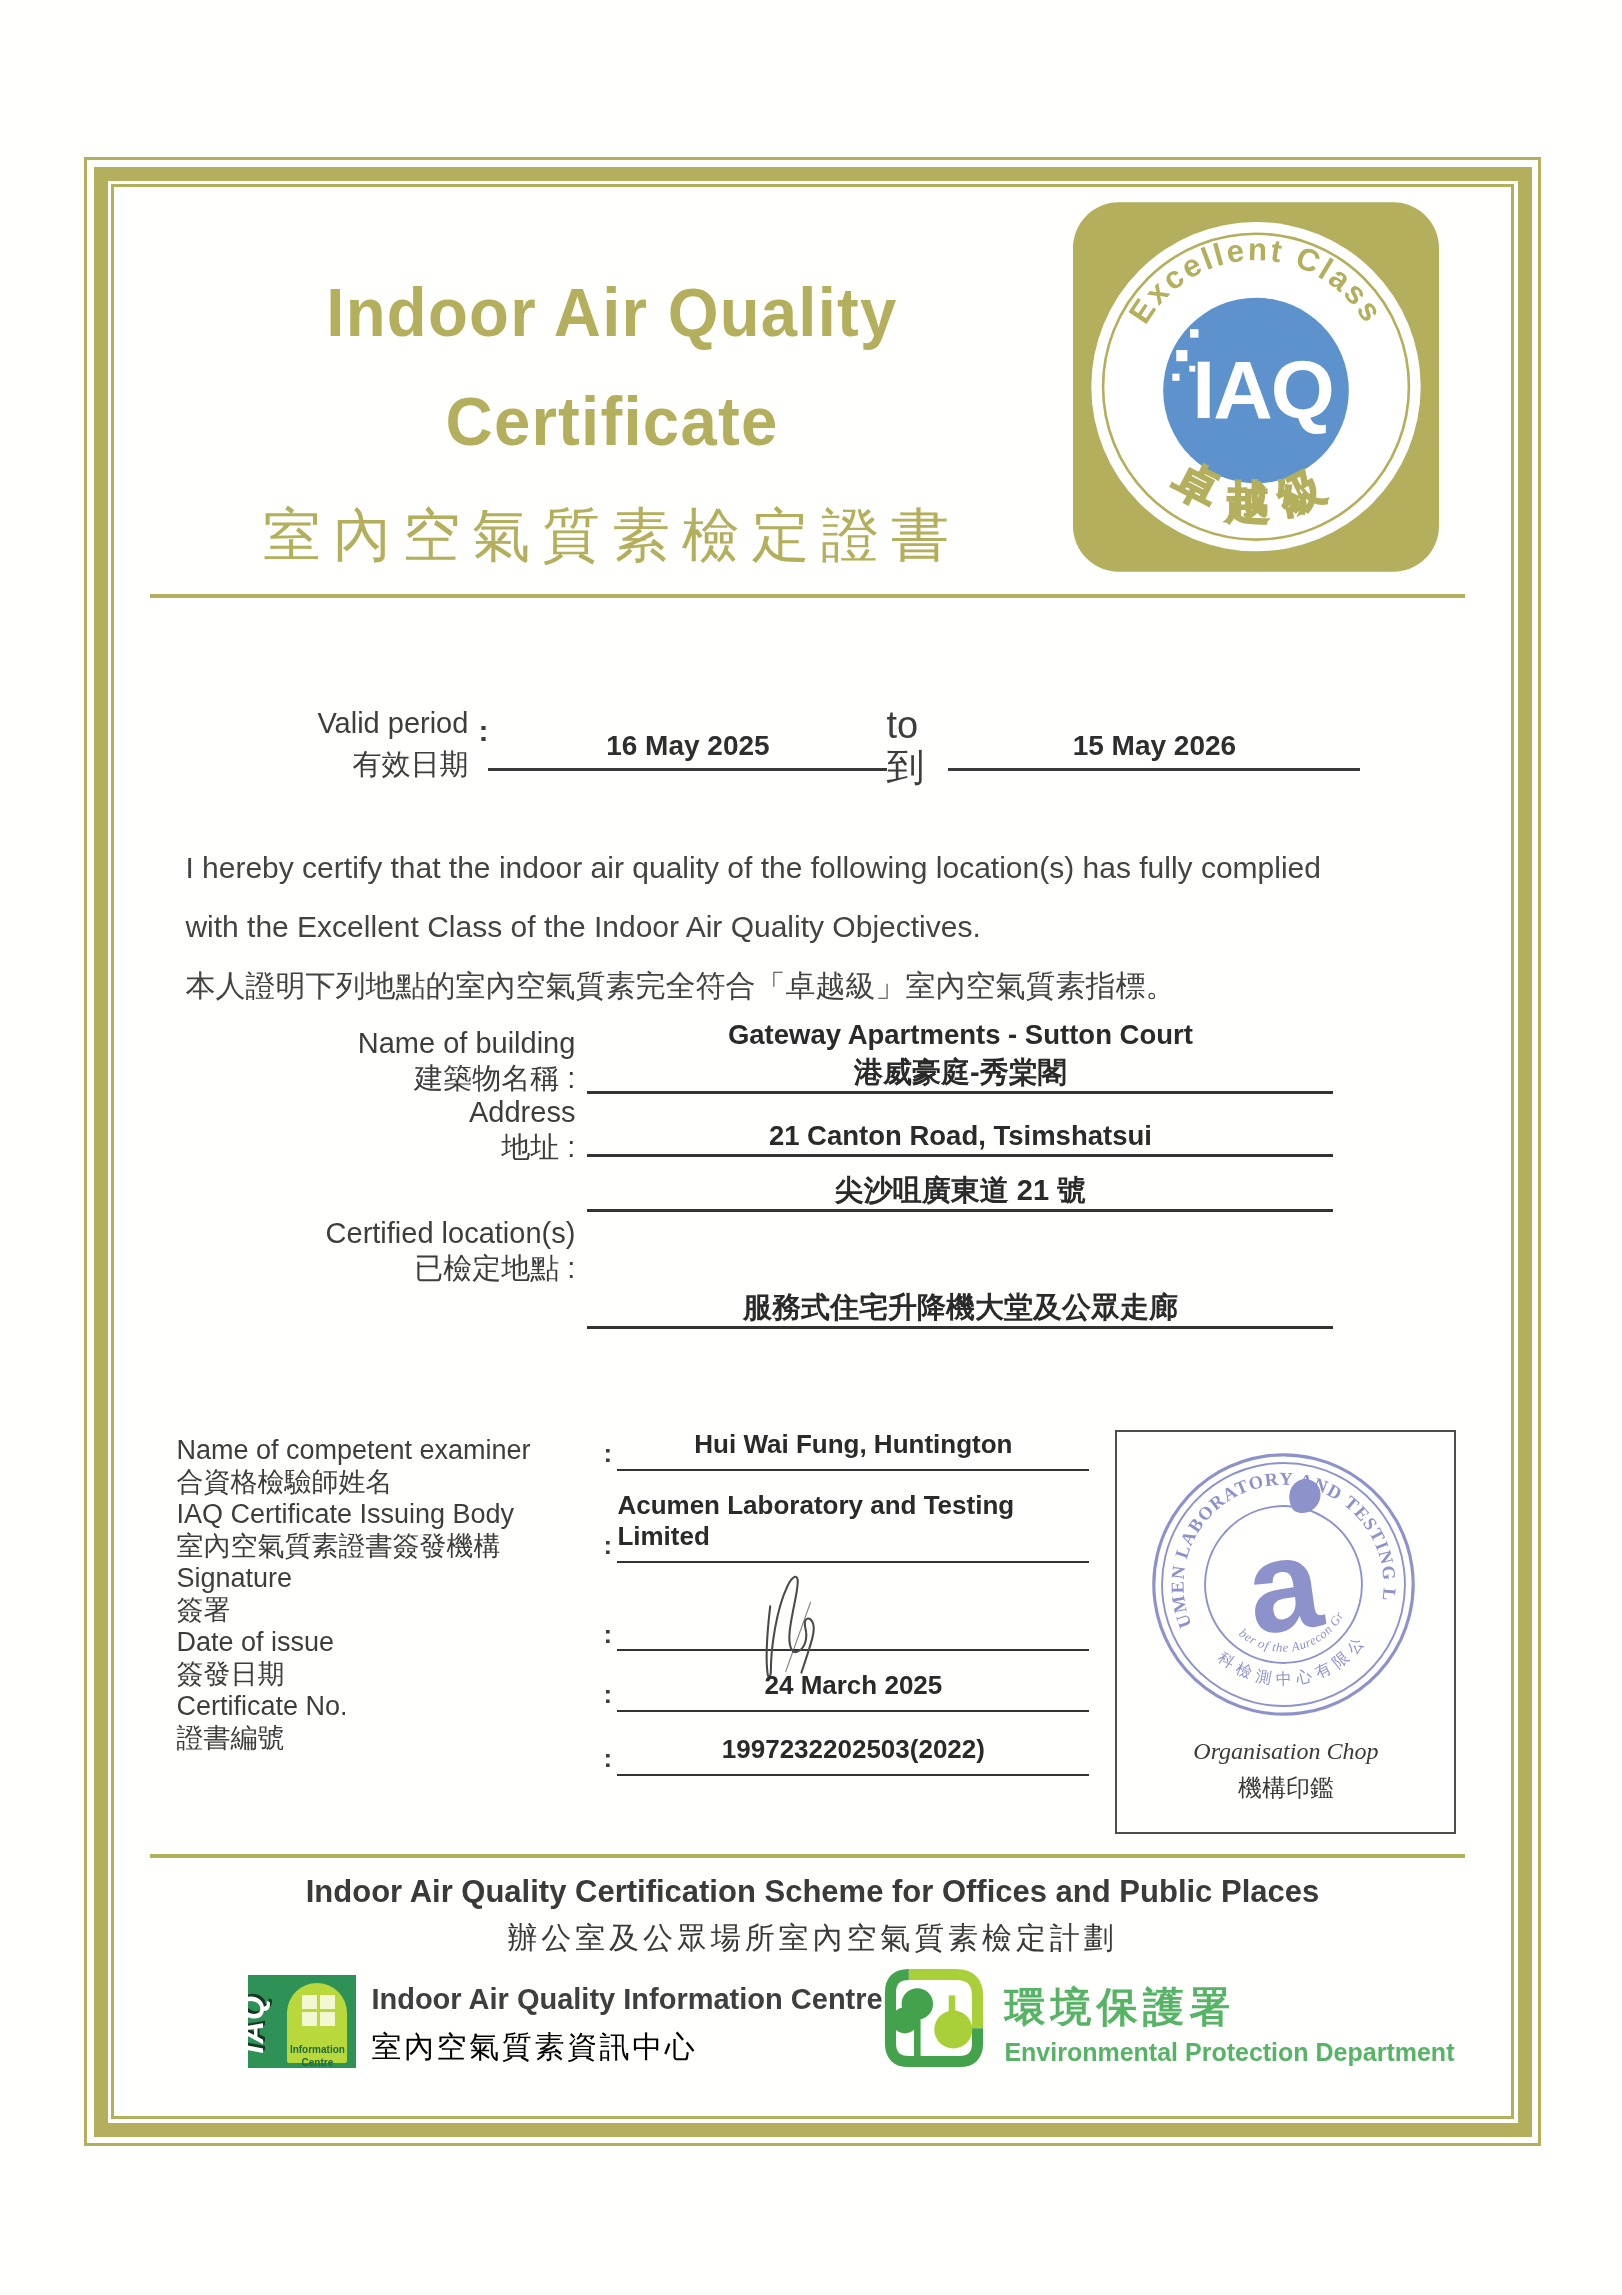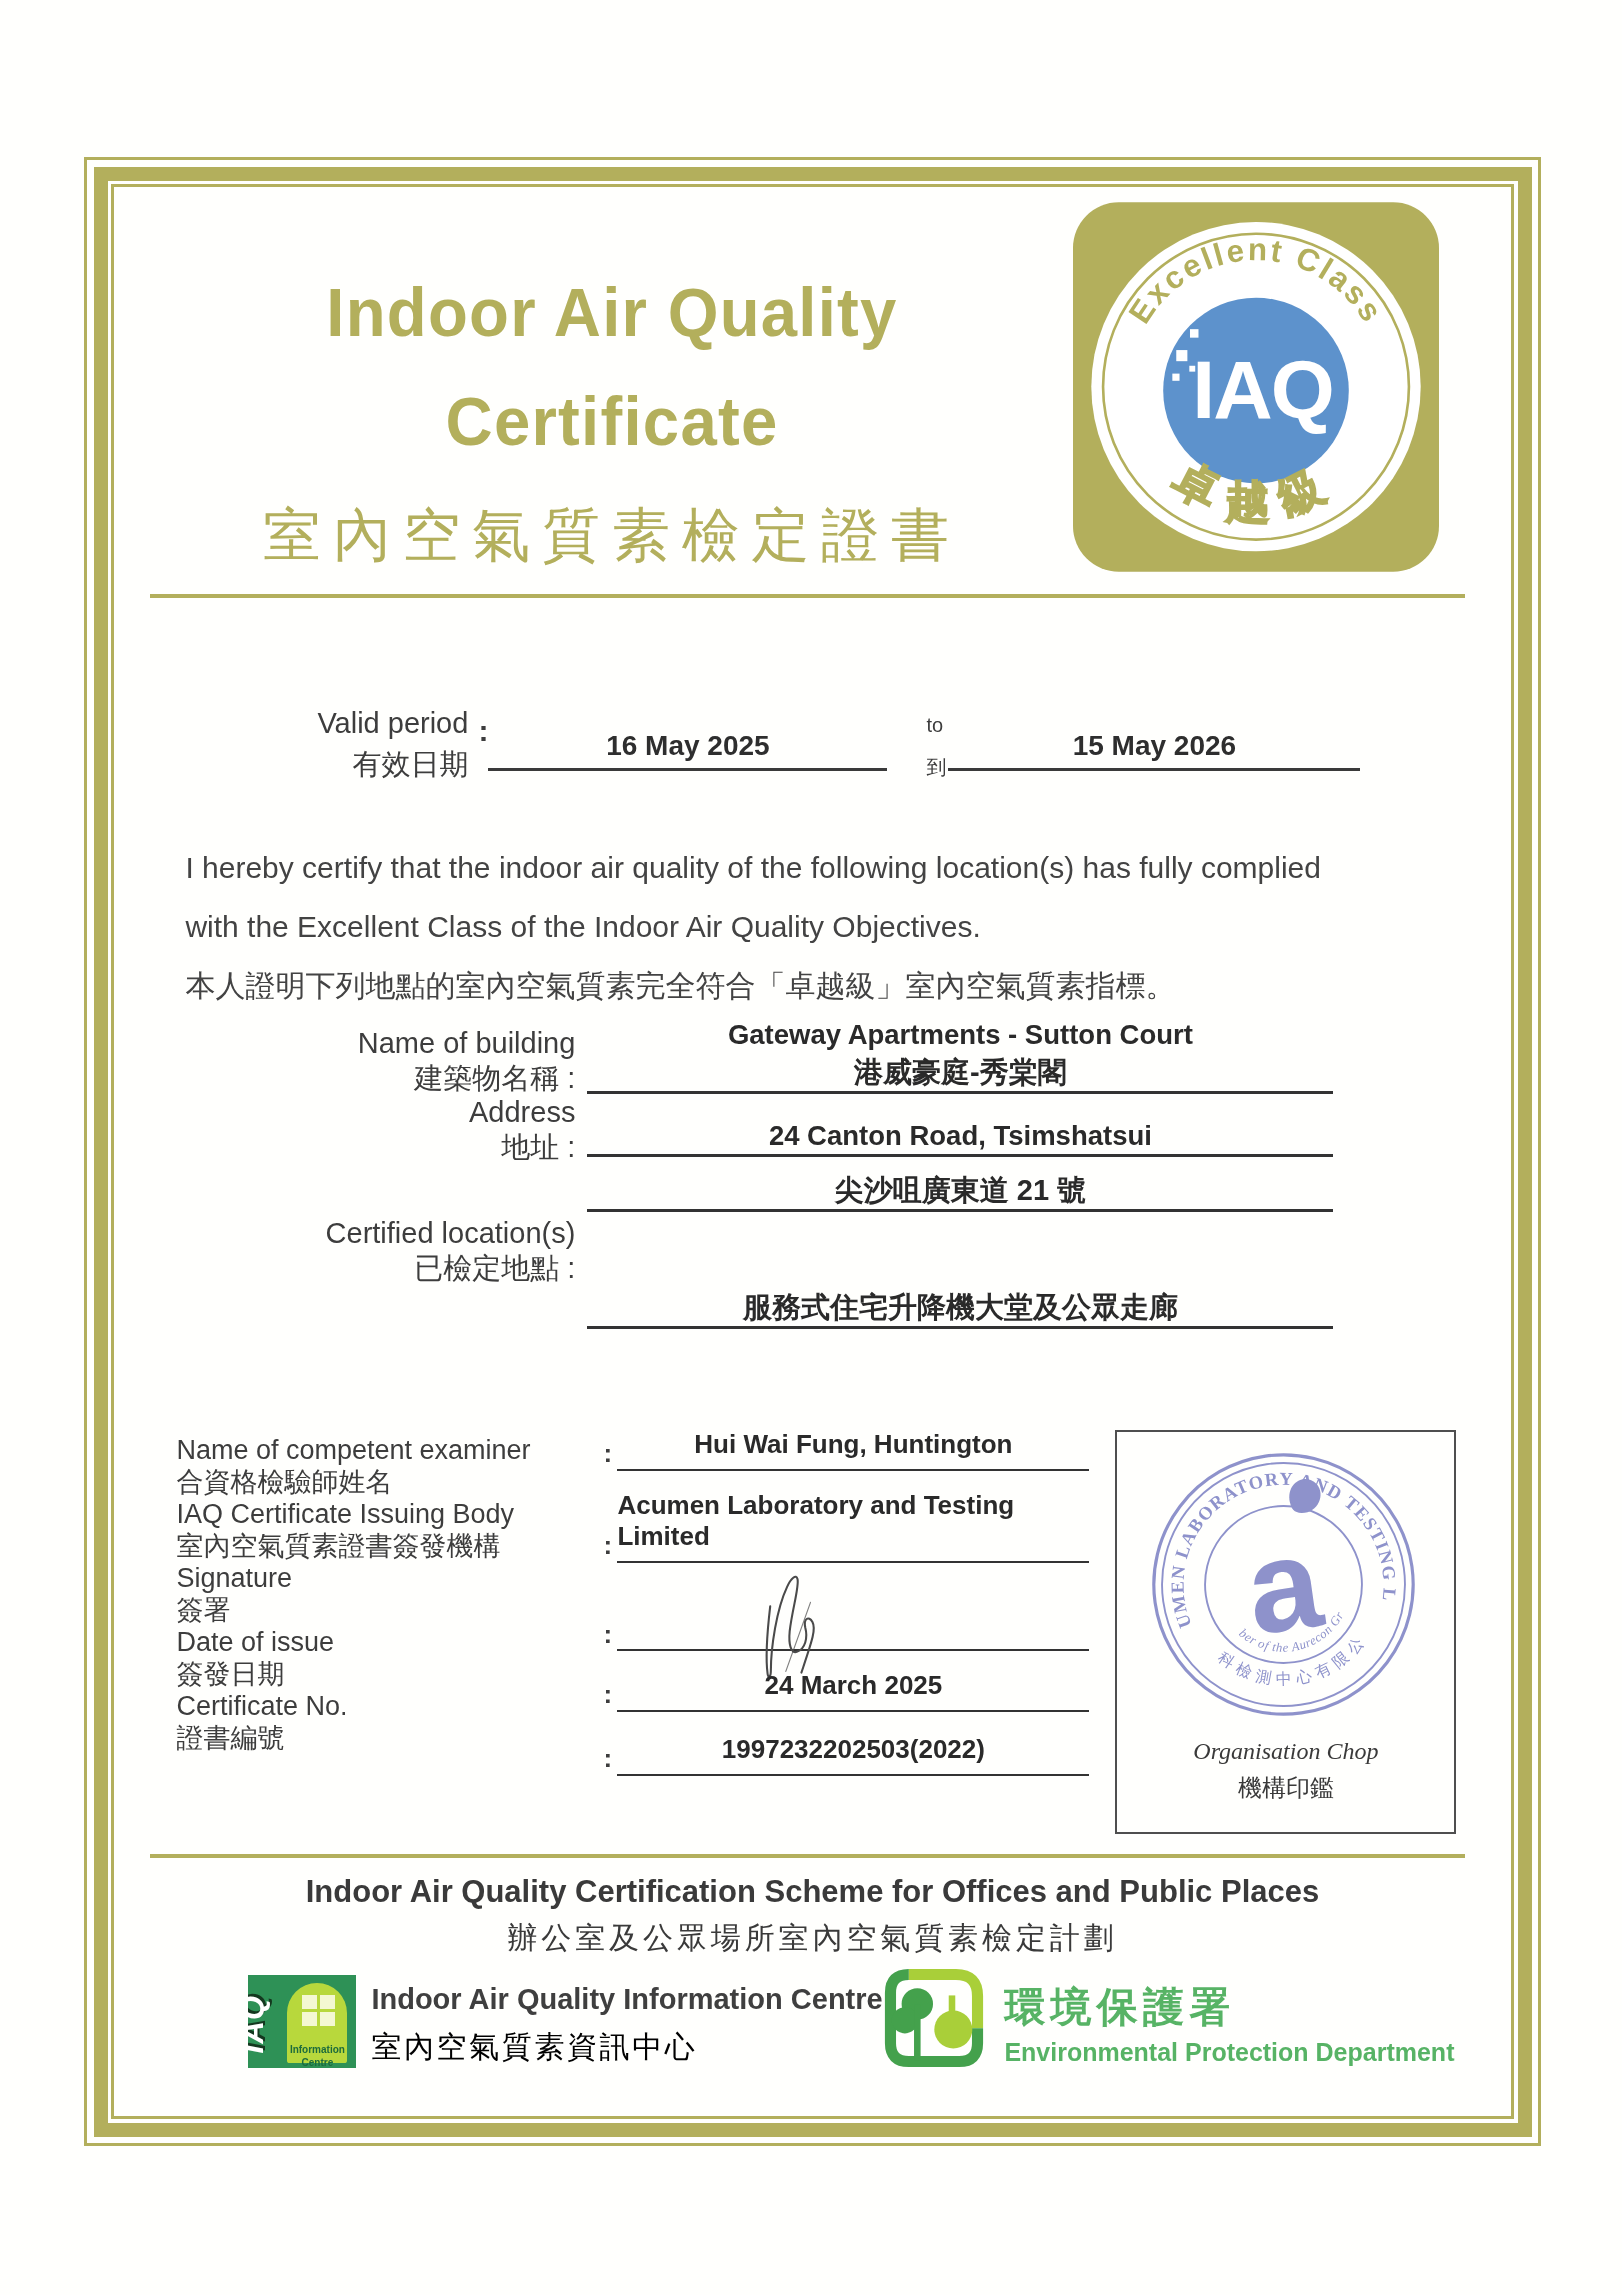--- a/index.html
+++ b/index.html
@@ -19,21 +19,21 @@
   .title-zh{font-size:58px;letter-spacing:11.8px;line-height:98px;margin-top:9.2px;}
   .badge{position:absolute;left:959px;top:14.4px;width:366px;height:370px;}
 
   
   .vp-label{position:absolute;left:164px;top:516px;width:190px;text-align:right;font-size:29px;line-height:41px;}
   .vp-colon{position:absolute;left:364px;top:527px;font-size:30px;font-weight:bold;}
   .u-line{border-bottom:3.3px solid #3a3a3a;display:flex;align-items:flex-end;justify-content:center;}
   .vp-line1{position:absolute;left:374px;top:518px;width:399px;height:63px;}
   .vp-line2{position:absolute;left:834px;top:518px;width:412px;height:63px;}
   .vp-val{font-size:28px;font-weight:bold;color:#2e2e2e;padding-bottom:6.5px;}
-  .vp-to{position:absolute;left:812px;top:517px;font-size:20px;line-height:42px;}
+  .vp-to{position:absolute;left:772px;top:517px;font-size:38px;line-height:42px;}
 
   
   .statement{position:absolute;left:71px;top:651px;width:1263px;font-size:30px;line-height:59px;color:#434343;}
 
   
   .f-label{position:absolute;left:0;width:461px;text-align:right;font-size:29px;line-height:35px;}
   .f-line{position:absolute;left:473px;width:746px;border-bottom:3.3px solid #333;display:flex;flex-direction:column;justify-content:flex-end;align-items:center;text-align:center;}
   .f-en{font-size:27.5px;font-weight:bold;color:#2a2a2a;line-height:37px;}
   .f-zh{font-size:29px;font-weight:bold;color:#2a2a2a;line-height:38px;}
 
@@ -132,21 +132,21 @@
     <div class="f-line" style="top:821px;height:83px;">
       <div class="f-en">Gateway Apartments - Sutton Court</div>
       <div class="f-zh">港威豪庭-秀棠閣</div>
     </div>
 
     <div class="f-label" style="top:908px;">
       <div>Address</div>
       <div>地址 :</div>
     </div>
     <div class="f-line" style="top:921px;height:46px;">
-      <div class="f-en">24 Canton Road, Tsimshatsui</div>
+      <div class="f-en">21 Canton Road, Tsimshatsui</div>
     </div>
     <div class="f-line" style="top:976px;height:46px;">
       <div class="f-zh">尖沙咀廣東道 21 號</div>
     </div>
 
     <div class="f-label" style="top:1029px;">
       <div>Certified location(s)</div>
       <div>已檢定地點 :</div>
     </div>
     <div class="f-line" style="top:1093px;height:46px;">

